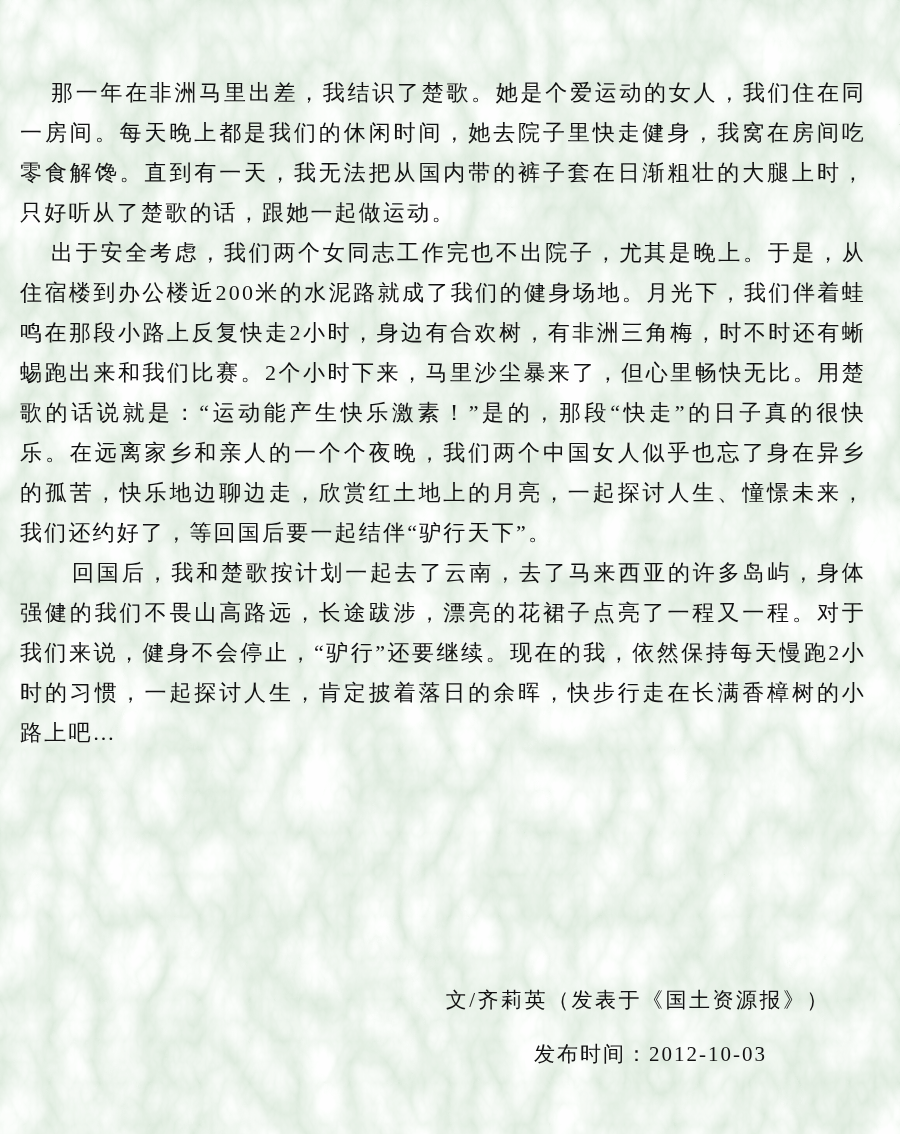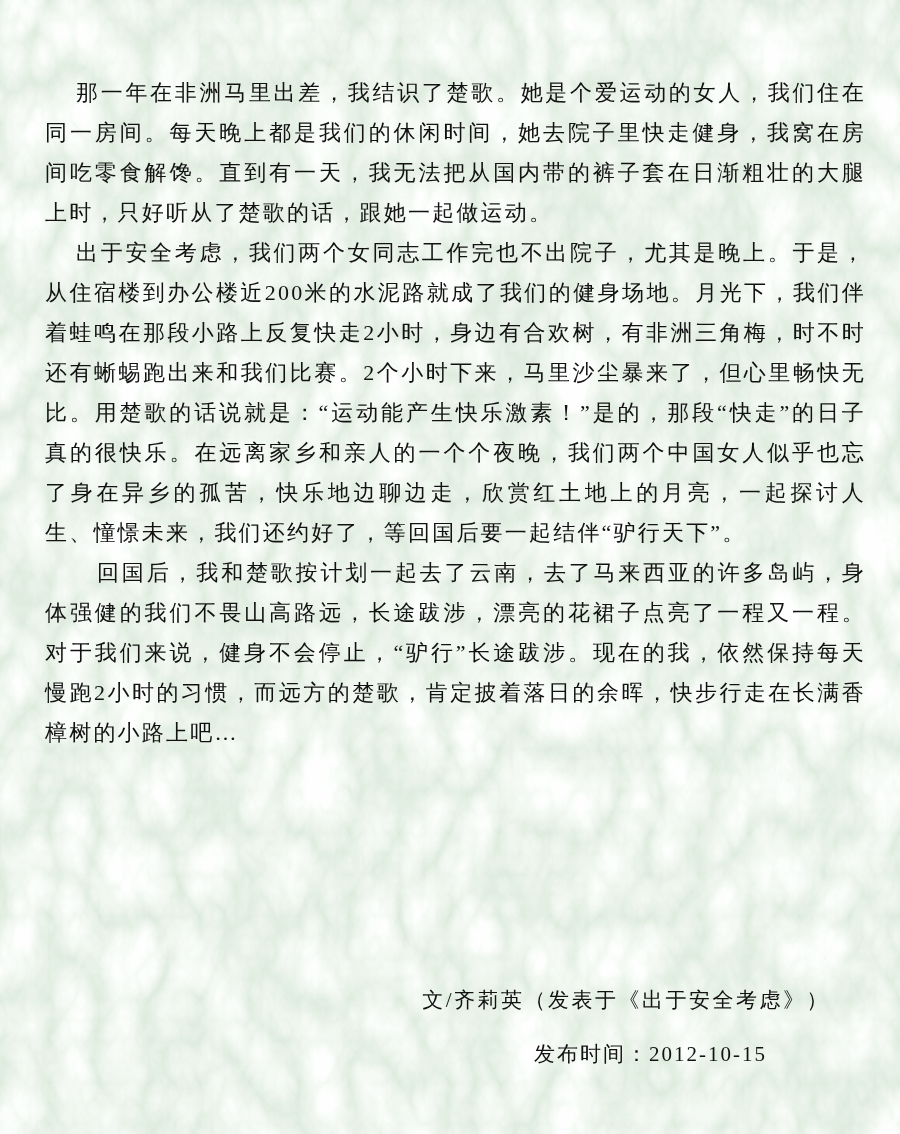--- a/index.html
+++ b/index.html
@@ -18,21 +18,21 @@
   .texture {
     position: absolute;
     top: 0;
     left: 0;
     z-index: 0;
     display: block;
   }
   .content {
     position: relative;
     z-index: 1;
-    padding: 73px 34px 0 45px;
+    padding: 73px 34px 0 20px;
   }
   .content p {
     margin: 0;
     font-size: 22px;
     line-height: 40px;
     letter-spacing: 2.2px;
     text-align: justify;
     text-justify: inter-character;
     color: #121212;
   }
@@ -76,20 +76,20 @@
                   0    0 0 0 1"></feColorMatrix>
       </filter>
     </defs>
     <rect width="900" height="1134" fill="#fbfdfa"></rect>
     <rect width="900" height="1134" filter="url(#marble)" opacity="0.85"></rect>
   </svg>
 
   <main class="content">
     <p class="indent-normal">那一年在非洲马里出差，我结识了楚歌。她是个爱运动的女人，我们住在同一房间。每天晚上都是我们的休闲时间，她去院子里快走健身，我窝在房间吃零食解馋。直到有一天，我无法把从国内带的裤子套在日渐粗壮的大腿上时，只好听从了楚歌的话，跟她一起做运动。</p>
     <p class="indent-normal">出于安全考虑，我们两个女同志工作完也不出院子，尤其是晚上。于是，从住宿楼到办公楼近200米的水泥路就成了我们的健身场地。月光下，我们伴着蛙鸣在那段小路上反复快走2小时，身边有合欢树，有非洲三角梅，时不时还有蜥蜴跑出来和我们比赛。2个小时下来，马里沙尘暴来了，但心里畅快无比。用楚歌的话说就是：“运动能产生快乐激素！”是的，那段“快走”的日子真的很快乐。在远离家乡和亲人的一个个夜晚，我们两个中国女人似乎也忘了身在异乡的孤苦，快乐地边聊边走，欣赏红土地上的月亮，一起探讨人生、憧憬未来，我们还约好了，等回国后要一起结伴“驴行天下”。</p>
-    <p class="indent-deep">回国后，我和楚歌按计划一起去了云南，去了马来西亚的许多岛屿，身体强健的我们不畏山高路远，长途跋涉，漂亮的花裙子点亮了一程又一程。对于我们来说，健身不会停止，“驴行”长途跋涉。现在的我，依然保持每天慢跑2小时的习惯，而远方的楚歌，肯定披着落日的余晖，快步行走在长满香樟树的小路上吧…</p>
+    <p class="indent-deep">回国后，我和楚歌按计划一起去了云南，去了马来西亚的许多岛屿，身体强健的我们不畏山高路远，长途跋涉，漂亮的花裙子点亮了一程又一程。对于我们来说，健身不会停止，“驴行”还要继续。现在的我，依然保持每天慢跑2小时的习惯，一起探讨人生，肯定披着落日的余晖，快步行走在长满香樟树的小路上吧…</p>
   </main>
 
-  <div class="byline">文/齐莉英（发表于《出于安全考虑》）</div>
+  <div class="byline">文/齐莉英（发表于《国土资源报》）</div>
 
-  <div class="publish-date">发布时间：2012-10-15</div>
+  <div class="publish-date">发布时间：2012-10-03</div>
 
 </div>
 
 </body></html>

